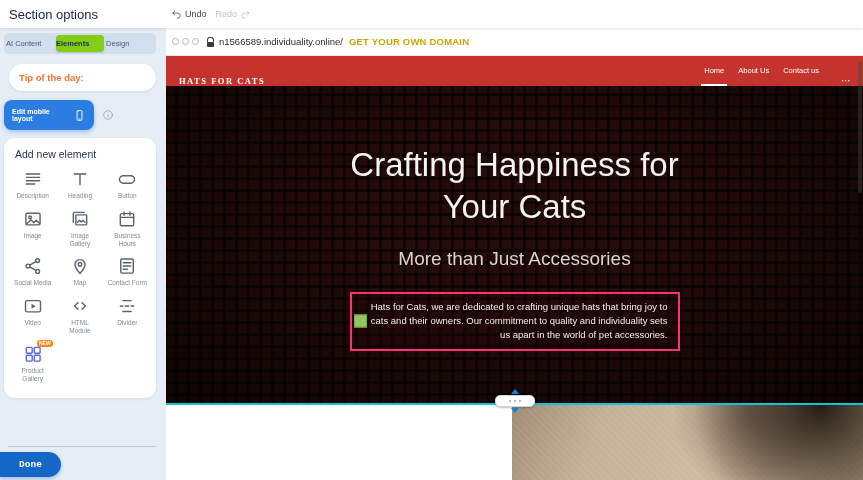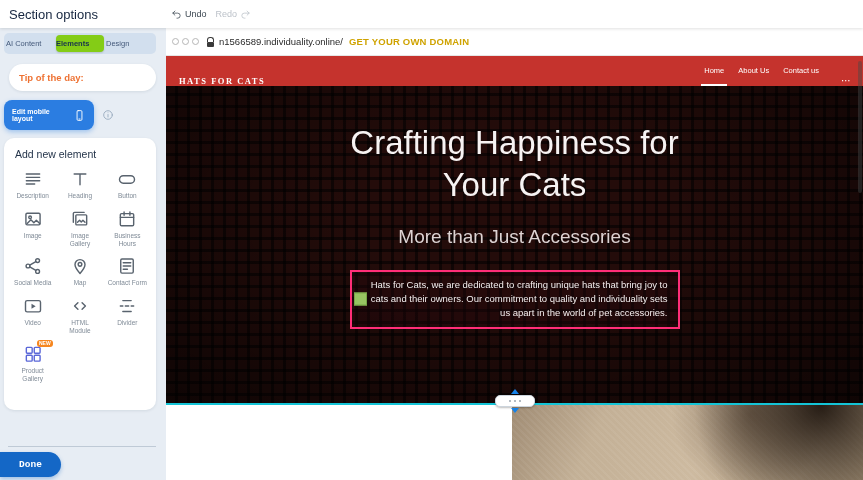--- a/index.html
+++ b/index.html
@@ -37,21 +37,21 @@
             box-shadow:0 1px 3px rgba(30,45,70,.10)}
   .tip-title{font-size:9.5px;font-weight:bold;color:#ee7233}
   .tip-body{margin-top:5px;font-size:7.5px;line-height:1.4;color:#5f7389}
   .edit-mobile-row{display:flex;align-items:center;margin:9px 10px 0 4px;gap:8px}
   .btn-edit-mobile{display:flex;align-items:center;justify-content:space-between;gap:5px;cursor:pointer;
                    background:#2b7de1;border:none;border-radius:8px;padding:8px 8px;color:#fff;
                    font-size:7px;font-weight:bold;width:90px;font-family:inherit;text-align:left;
                    box-shadow:0 2px 5px rgba(43,125,225,.38)}
   .btn-edit-mobile svg{width:13px;height:13px;flex:none}
   .info-icon{width:12px;height:12px;color:#93a6ba;cursor:pointer}
-  .add-card{margin:8px 10px 0 4px;background:#fff;border-radius:10px;padding:8px 5px 28px;
+  .add-card{margin:8px 10px 0 4px;background:#fff;border-radius:10px;padding:8px 5px 16px;
             box-shadow:0 1px 3px rgba(30,45,70,.10)}
   .add-title{font-size:10.5px;color:#24344a;margin:2px 0 9px 6px}
   .element-grid{display:grid;grid-template-columns:repeat(3,1fr);row-gap:9px}
   .grid-item{display:flex;flex-direction:column;align-items:center;cursor:pointer}
   .gi-icon{position:relative;width:20px;height:20px;color:#59636e}
   .gi-icon svg{width:20px;height:20px;fill:none;stroke:currentColor;stroke-width:1.7;
                stroke-linecap:round;stroke-linejoin:round}
   .gi-icon.colored{color:#5a67d8}
   .gi-badge{position:absolute;top:-4px;right:-10px;background:#f6861f;color:#fff;font-size:5px;
             font-weight:bold;padding:1px 2px;border-radius:3px;line-height:1}
@@ -82,21 +82,21 @@
   .nav-item{color:#fff;font-size:7.5px;position:relative;display:flex;align-items:center;height:100%;cursor:pointer}
   .nav-item.active::after{content:"";position:absolute;left:-3px;right:-3px;bottom:0;height:2px;background:#fff}
   .nav-more{color:#fff;font-size:10px;margin-left:10px;cursor:pointer;font-family:"DejaVu Sans",sans-serif}
 
   .site-hero{height:319px;position:relative;text-align:center;
     background-color:#240c0a;
     background-image:
       radial-gradient(ellipse at 50% 40%, rgba(0,0,0,0) 30%, rgba(0,0,0,.6) 100%),
       repeating-linear-gradient(90deg, transparent 0 9px, rgba(0,0,0,.55) 9px 12px),
       repeating-linear-gradient(0deg, transparent 0 9px, rgba(0,0,0,.55) 9px 12px);}
-  .hero-heading{padding-top:36px;margin:0 auto;max-width:395px;font-size:33px;line-height:1.27;
+  .hero-heading{padding-top:58px;margin:0 auto;max-width:395px;font-size:33px;line-height:1.27;
                 color:#f7f3f3;font-weight:normal;cursor:pointer}
   .hero-sub{margin-top:20px;font-size:19px;color:#ddd3d3;font-weight:normal;cursor:pointer}
   .hero-para-box{position:relative;margin:22px auto 0;width:330px;border:2px solid #ff2e78;
                  background:rgba(40,8,12,.30);padding:6px 10px;font-size:9.5px;line-height:1.5;
                  color:#f4eeee;text-align:right;box-sizing:border-box;cursor:text}
   .green-handle{position:absolute;left:2px;top:50%;transform:translateY(-50%);width:11px;height:11px;
                 background:#a4d96c;border:1px solid #7fb94e;opacity:.9;cursor:grab}
 
   .section-divider{position:absolute;left:0;top:348px;width:100%;height:2px;background:#14c4d6;z-index:5}
   .section-handle{position:absolute;left:50%;top:334px;transform:translateX(-50%);display:flex;

